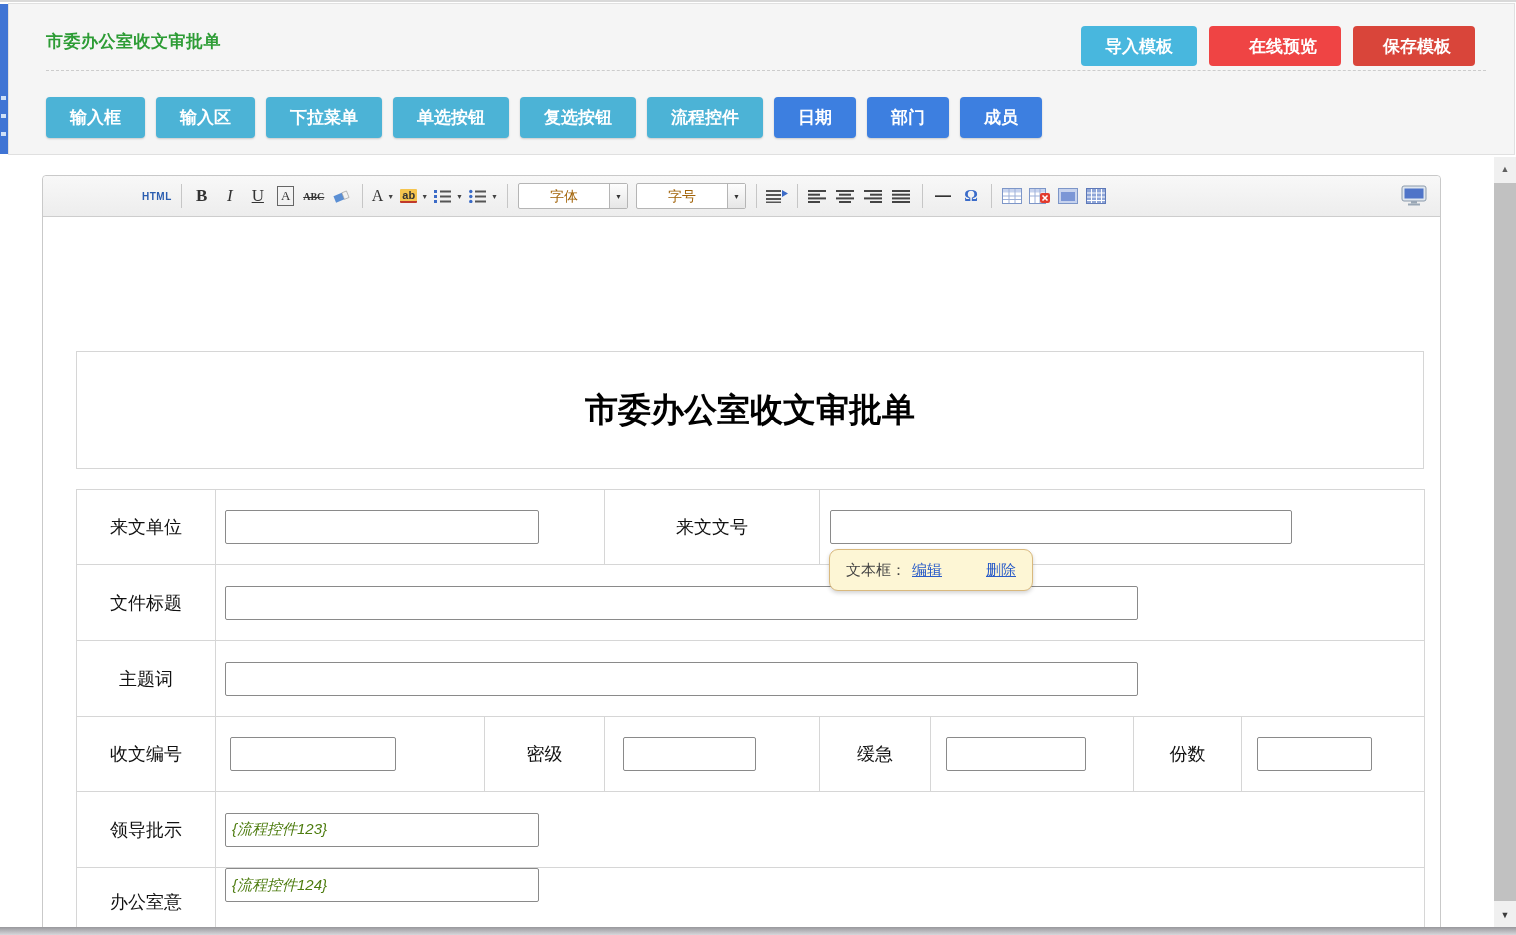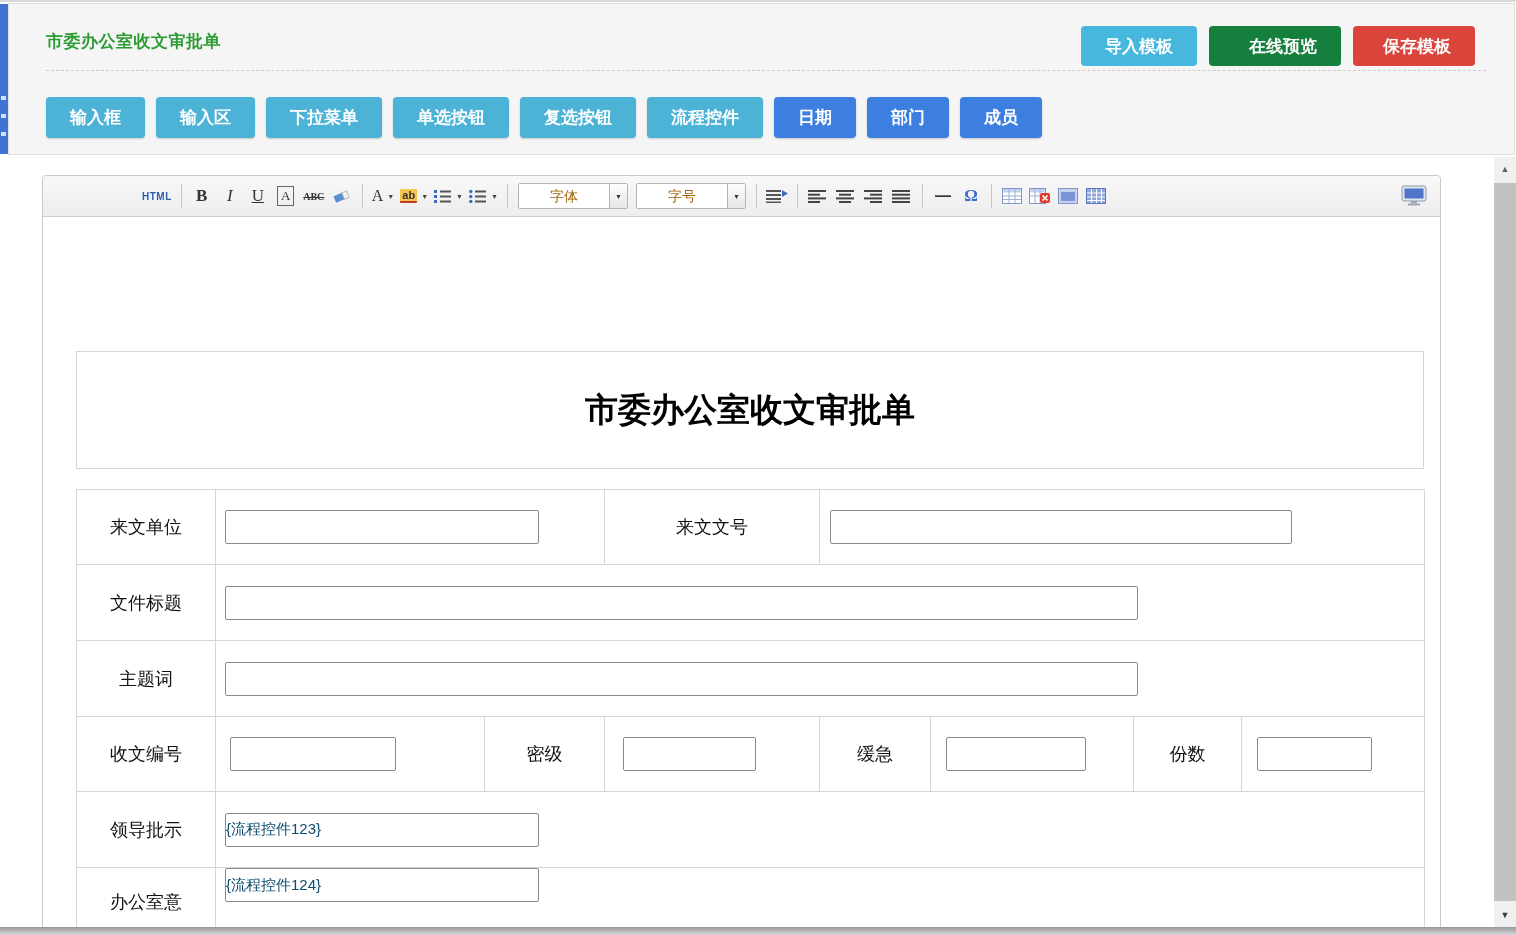--- a/index.html
+++ b/index.html
@@ -15,21 +15,21 @@
   
   .top-panel { position:absolute; left:8px; top:3px; width:1507px; height:152px;
                background:#f5f5f5; border:1px solid #e0e0e0; }
   .page-title { position:absolute; left:37px; top:26px; font-size:17px; font-weight:bold;
                 color:#2d9c35; letter-spacing:0.5px; }
   .header-actions { position:absolute; right:39px; top:22px; display:flex; }
   .hdr-btn { height:40px; padding:0 24px; margin-left:12px; font-size:17px; font-weight:bold;
              color:#fff; border:none; border-radius:4px; cursor:pointer;
              font-family:Liberation Mono, monospace; }
   .hdr-btn.import { background:#48b7de; }
-  .hdr-btn.preview { background:#15803d;padding-left:40px; }
+  .hdr-btn.preview { background:#ef4444;padding-left:40px; }
   .hdr-btn.save { background:#d9453a;padding-left:30px; }
   .dashed-divider { position:absolute; left:37px; top:66px; width:1440px; height:0;
                     border-top:1px dashed #cccccc; }
   .component-toolbar { position:absolute; left:37px; top:93px; display:flex; }
   .comp-btn { height:41px; padding:0 24px; margin-right:11px; font-size:17px; font-weight:bold;
               color:#fff; border:none; border-radius:4px; cursor:pointer;
               box-shadow:0 1px 2px rgba(0,0,0,0.18); font-family:"Liberation Sans", sans-serif; }
   .comp-btn.teal { background:#4cb3d6; }
   .comp-btn.blue { background:#3d7fe0; }
 
@@ -66,22 +66,22 @@
   
   .form-title-box { position:absolute; left:33px; top:175px; width:1348px; height:118px;
                     border:1px solid #d6d6d6; text-align:center; line-height:116px;
                     font-size:33px; font-weight:bold; color:#000; }
   .form-table { position:absolute; left:33px; top:313px; width:1348px; border-collapse:collapse;
                 table-layout:fixed; }
   .form-table td { border:1px solid #d6d6d6; font-size:18px; color:#111; }
   .lbl-cell { text-align:center; }
   .input-cell { padding-left:9px; }
   .cell-input { height:34px; border:1px solid #8a8a8a; border-radius:2px; background:#fff;
-                font-size:15px; padding:0 0; color:#0c4a6e;
-                font-family:"Liberation Sans", sans-serif; }
+                font-size:15px; padding:0 6px; color:#4d7c0f;
+                font-family:"Liberation Sans", sans-serif;font-style:italic; }
   .w314{width:314px} .w462{width:462px} .w913{width:913px} .w166{width:166px}
   .w133{width:133px} .w140{width:140px} .w115{width:115px}
   .pl14{padding-left:14px} .pl18{padding-left:18px} .pl15{padding-left:15px} .pl10{padding-left:10px}
   .row6 td { vertical-align:top; }
   .row6 .lbl-cell { padding-top:22px; }
   .row6 .cell-input { }
 
   
   .field-tooltip { position:absolute; left:786px; top:373px; height:42px; z-index:5;
                    background:#fdf6d5; border:1px solid #d9b97e; border-radius:9px;
@@ -356,20 +356,26 @@
     </tr>
     <tr style="height:110px" class="row6">
       <td class="lbl-cell">办公室意</td>
       <td class="input-cell" colspan="7">
         <input class="cell-input w314" value="{流程控件124}" style="">
       </td>
     </tr>
   </tbody>
     </table>
 
+  <div class="field-tooltip">
+    <span class="tl">文本框：</span>
+    <a>编辑</a>
+    <span class="gap"></span>
+    <a>删除</a>
+  </div>
 
 </div>
 
 <div class="scrollbar-track">
   <div class="scroll-btn scroll-up">
       <span>▲</span>
     </div>
   <div class="scrollbar-thumb"></div>
   <div class="scroll-btn scroll-down">
       <span>▼</span>

